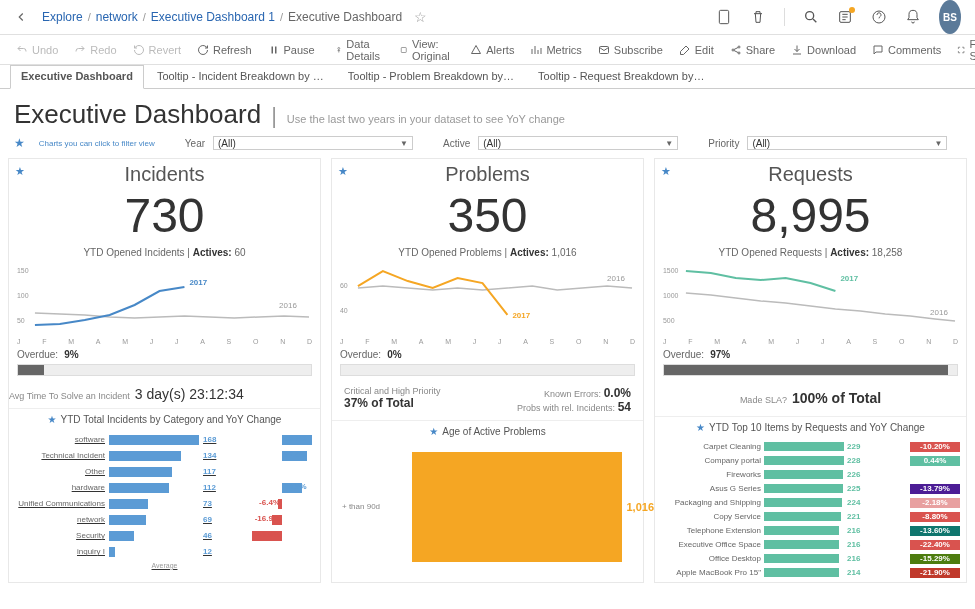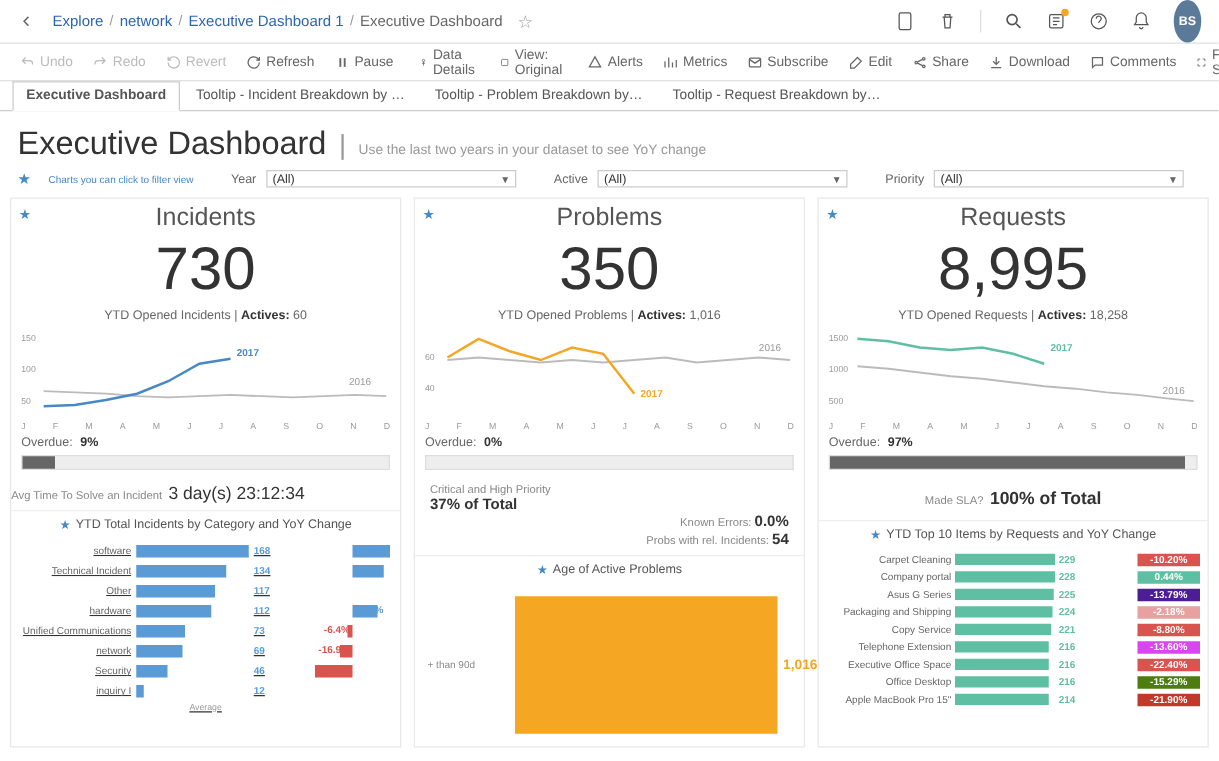--- a/index.html
+++ b/index.html
@@ -63,21 +63,21 @@
 
 .overdue-row { display: flex; align-items: center; padding: 4px 8px; gap: 6px; font-size: 10px; }
 .overdue-label { color: #666; }
 .overdue-val { font-weight: 600; }
 .prog-bar { flex: 1; height: 12px; background: #eee; margin: 0 8px 4px; position: relative; border: 1px solid #ddd; }
 .prog-fill { position: absolute; left: 0; top: 0; bottom: 0; background: #666; }
 
 .avg-line { text-align: left; font-size: 9px; color: #888; padding: 6px 0; }
 .avg-line .time { font-size: 14px; color: #333; font-weight: 500; }
 
-.stat-row { display: flex; justify-content: space-between; padding: 6px 12px; font-size: 9px; color: #888; flex-direction: column; }
+.stat-row { display: flex; justify-content: space-between; padding: 6px 12px; font-size: 9px; color: #888; }
 .stat-row .v { font-size: 12px; color: #333; font-weight: 600; }
 
 .sla-line { text-align: center; font-size: 9px; color: #888; padding: 10px 0; }
 .sla-line .v { font-size: 14px; color: #333; font-weight: 600; }
 
 
 .subcard-title { display: flex; align-items: center; justify-content: center; gap: 4px; padding: 5px 0; font-size: 10px; color: #555; border-top: 1px solid #eee; }
 .subcard-title .star { color: #4788c7; }
 
 
@@ -536,20 +536,28 @@
         </div>
         <div class="rbar-row">
           <div class="rbar-label">Company portal</div>
     <div class="rbar-track">
             <div class="rbar-fill" style="width:99.56331877729258%"></div>
           </div>
     <div class="rbar-val">228</div>
     <div class="rbar-pct-box" style="background:#5fbfa2;color:#fff">0.44%</div>
         </div>
         <div class="rbar-row">
+          <div class="rbar-label">Fireworks</div>
+    <div class="rbar-track">
+            <div class="rbar-fill" style="width:98.68995633187772%"></div>
+          </div>
+    <div class="rbar-val">226</div>
+    <div class="rbar-pct-box" style="background:transparent;color:#999"></div>
+        </div>
+        <div class="rbar-row">
           <div class="rbar-label">Asus G Series</div>
     <div class="rbar-track">
             <div class="rbar-fill" style="width:98.2532751091703%"></div>
           </div>
     <div class="rbar-val">225</div>
     <div class="rbar-pct-box" style="background:#4c1d95;color:#fff">-13.79%</div>
         </div>
         <div class="rbar-row">
           <div class="rbar-label">Packaging and Shipping</div>
     <div class="rbar-track">
@@ -565,21 +573,21 @@
           </div>
     <div class="rbar-val">221</div>
     <div class="rbar-pct-box" style="background:#d9534f;color:#fff">-8.80%</div>
         </div>
         <div class="rbar-row">
           <div class="rbar-label">Telephone Extension</div>
     <div class="rbar-track">
             <div class="rbar-fill" style="width:94.32314410480349%"></div>
           </div>
     <div class="rbar-val">216</div>
-    <div class="rbar-pct-box" style="background:#d946ef;color:#fff">-13.60%</div>
+    <div class="rbar-pct-box" style="background:#0f766e;color:#fff">-13.60%</div>
         </div>
         <div class="rbar-row">
           <div class="rbar-label">Executive Office Space</div>
     <div class="rbar-track">
             <div class="rbar-fill" style="width:94.32314410480349%"></div>
           </div>
     <div class="rbar-val">216</div>
     <div class="rbar-pct-box" style="background:#d9534f;color:#fff">-22.40%</div>
         </div>
         <div class="rbar-row">

